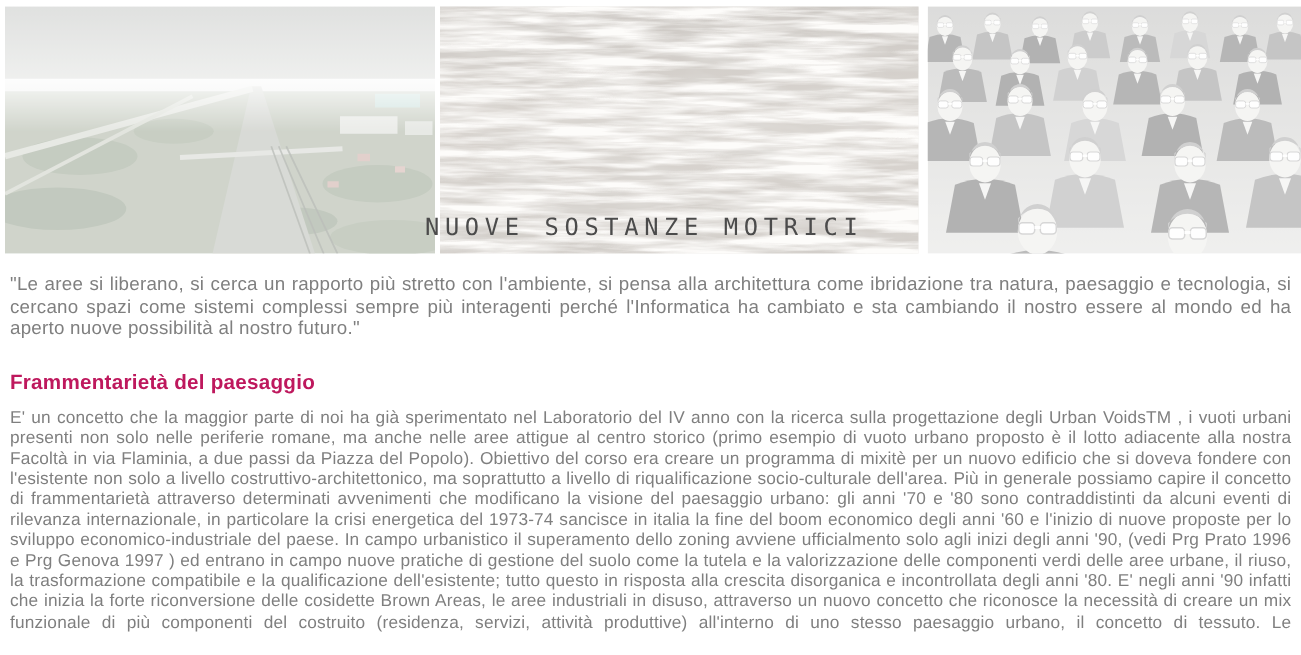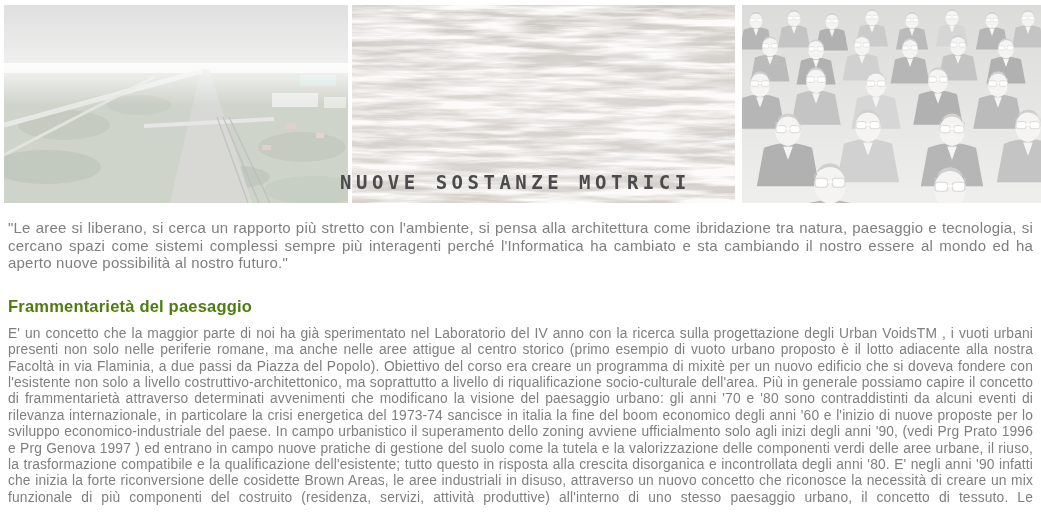--- a/index.html
+++ b/index.html
@@ -18,41 +18,41 @@
   .himg-left  { left:4px;   width:344px; }
   .himg-mid   { left:352px; width:383px; }
   .himg-right { left:742px; width:299px; }
   .himg-left svg  { opacity:.42; }
   .himg-mid svg   { opacity:.55; }
   .himg-right svg { opacity:.40; }
   .collage-title {
     position:absolute;
     left:340px; top:171px;
     font-family:"DejaVu Sans Mono", monospace;
-    font-weight:bold;
+    font-weight:normal;
     font-size:19px;
     letter-spacing:4.5px;
     color:#4b4b4b;
     white-space:nowrap;
     text-align:center;
   }
   
   .content { padding:0 8px; color:#7f7f7f; }
   .quote {
     margin-top:11px;
     font-size:15px;
     line-height:17.6px;
     letter-spacing:.2px;
     text-align:justify;
   }
   .section-heading {
     margin-top:25px;
     font-size:16.5px;
     font-weight:bold;
-    color:#4d7c0f;
+    color:#be185d;
     letter-spacing:.2px;
   }
   .section-body {
     margin-top:10px;
     font-size:13.8px;
     line-height:16.4px;
     letter-spacing:.15px;
     text-align:justify;
     text-align-last:justify;
   }

